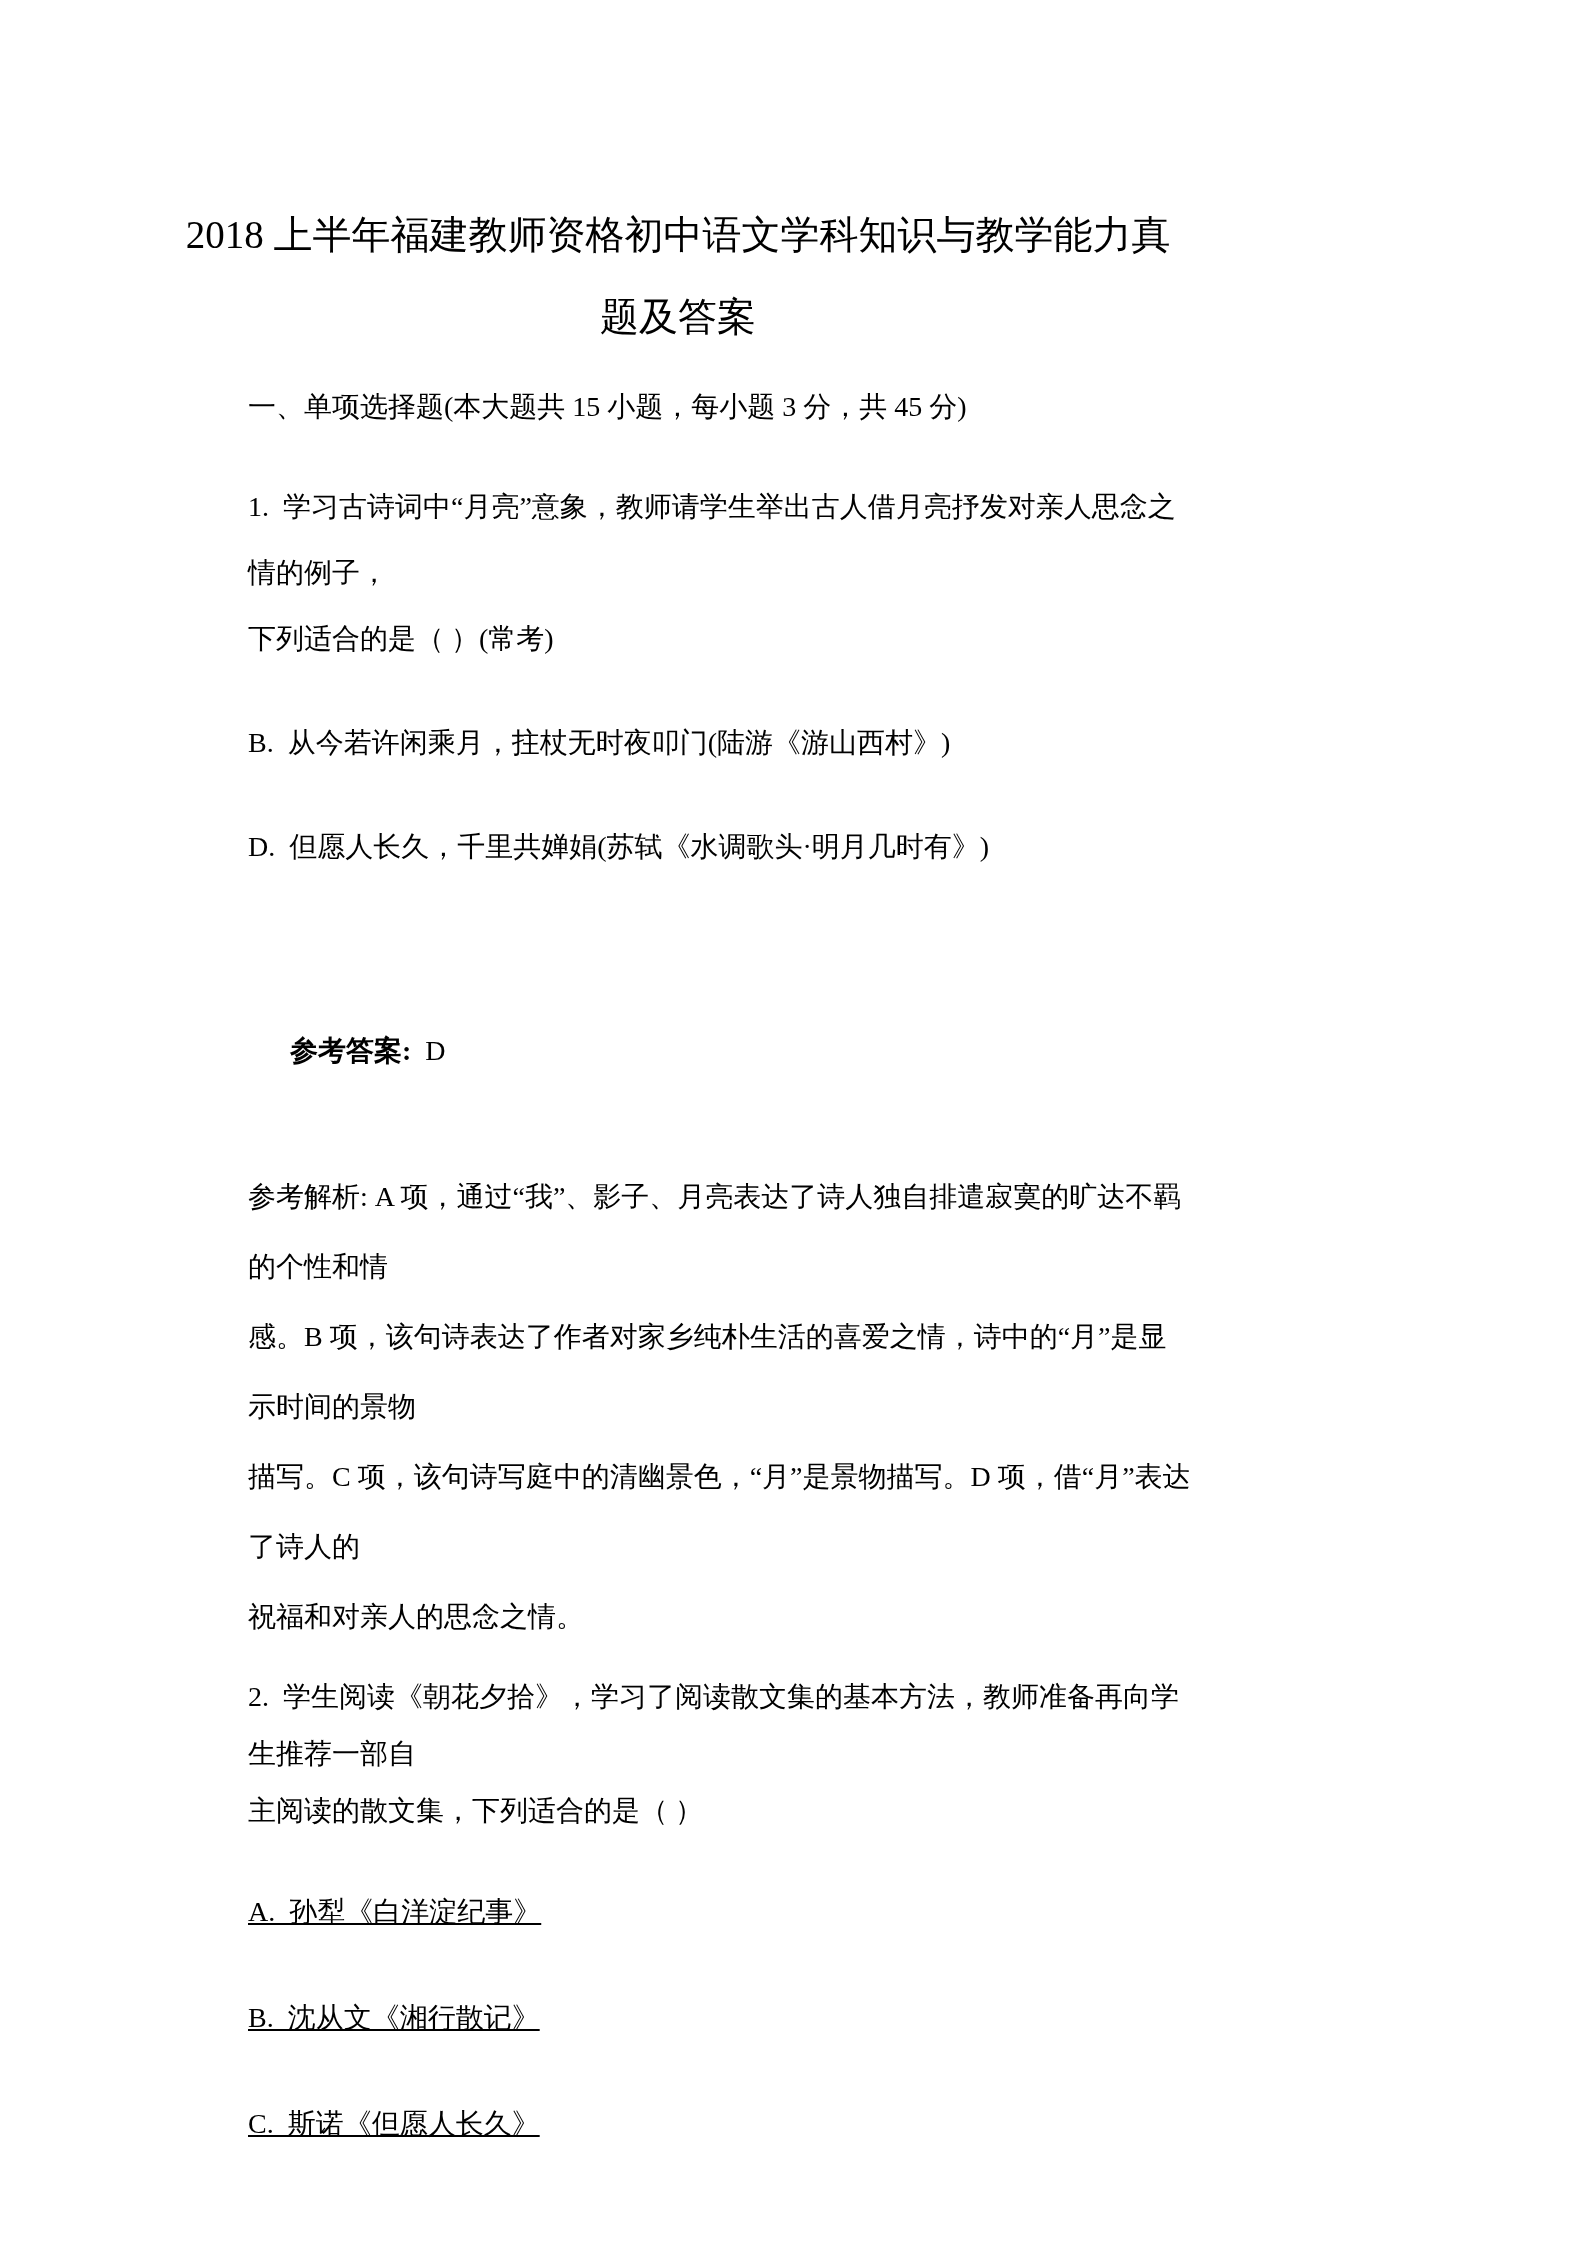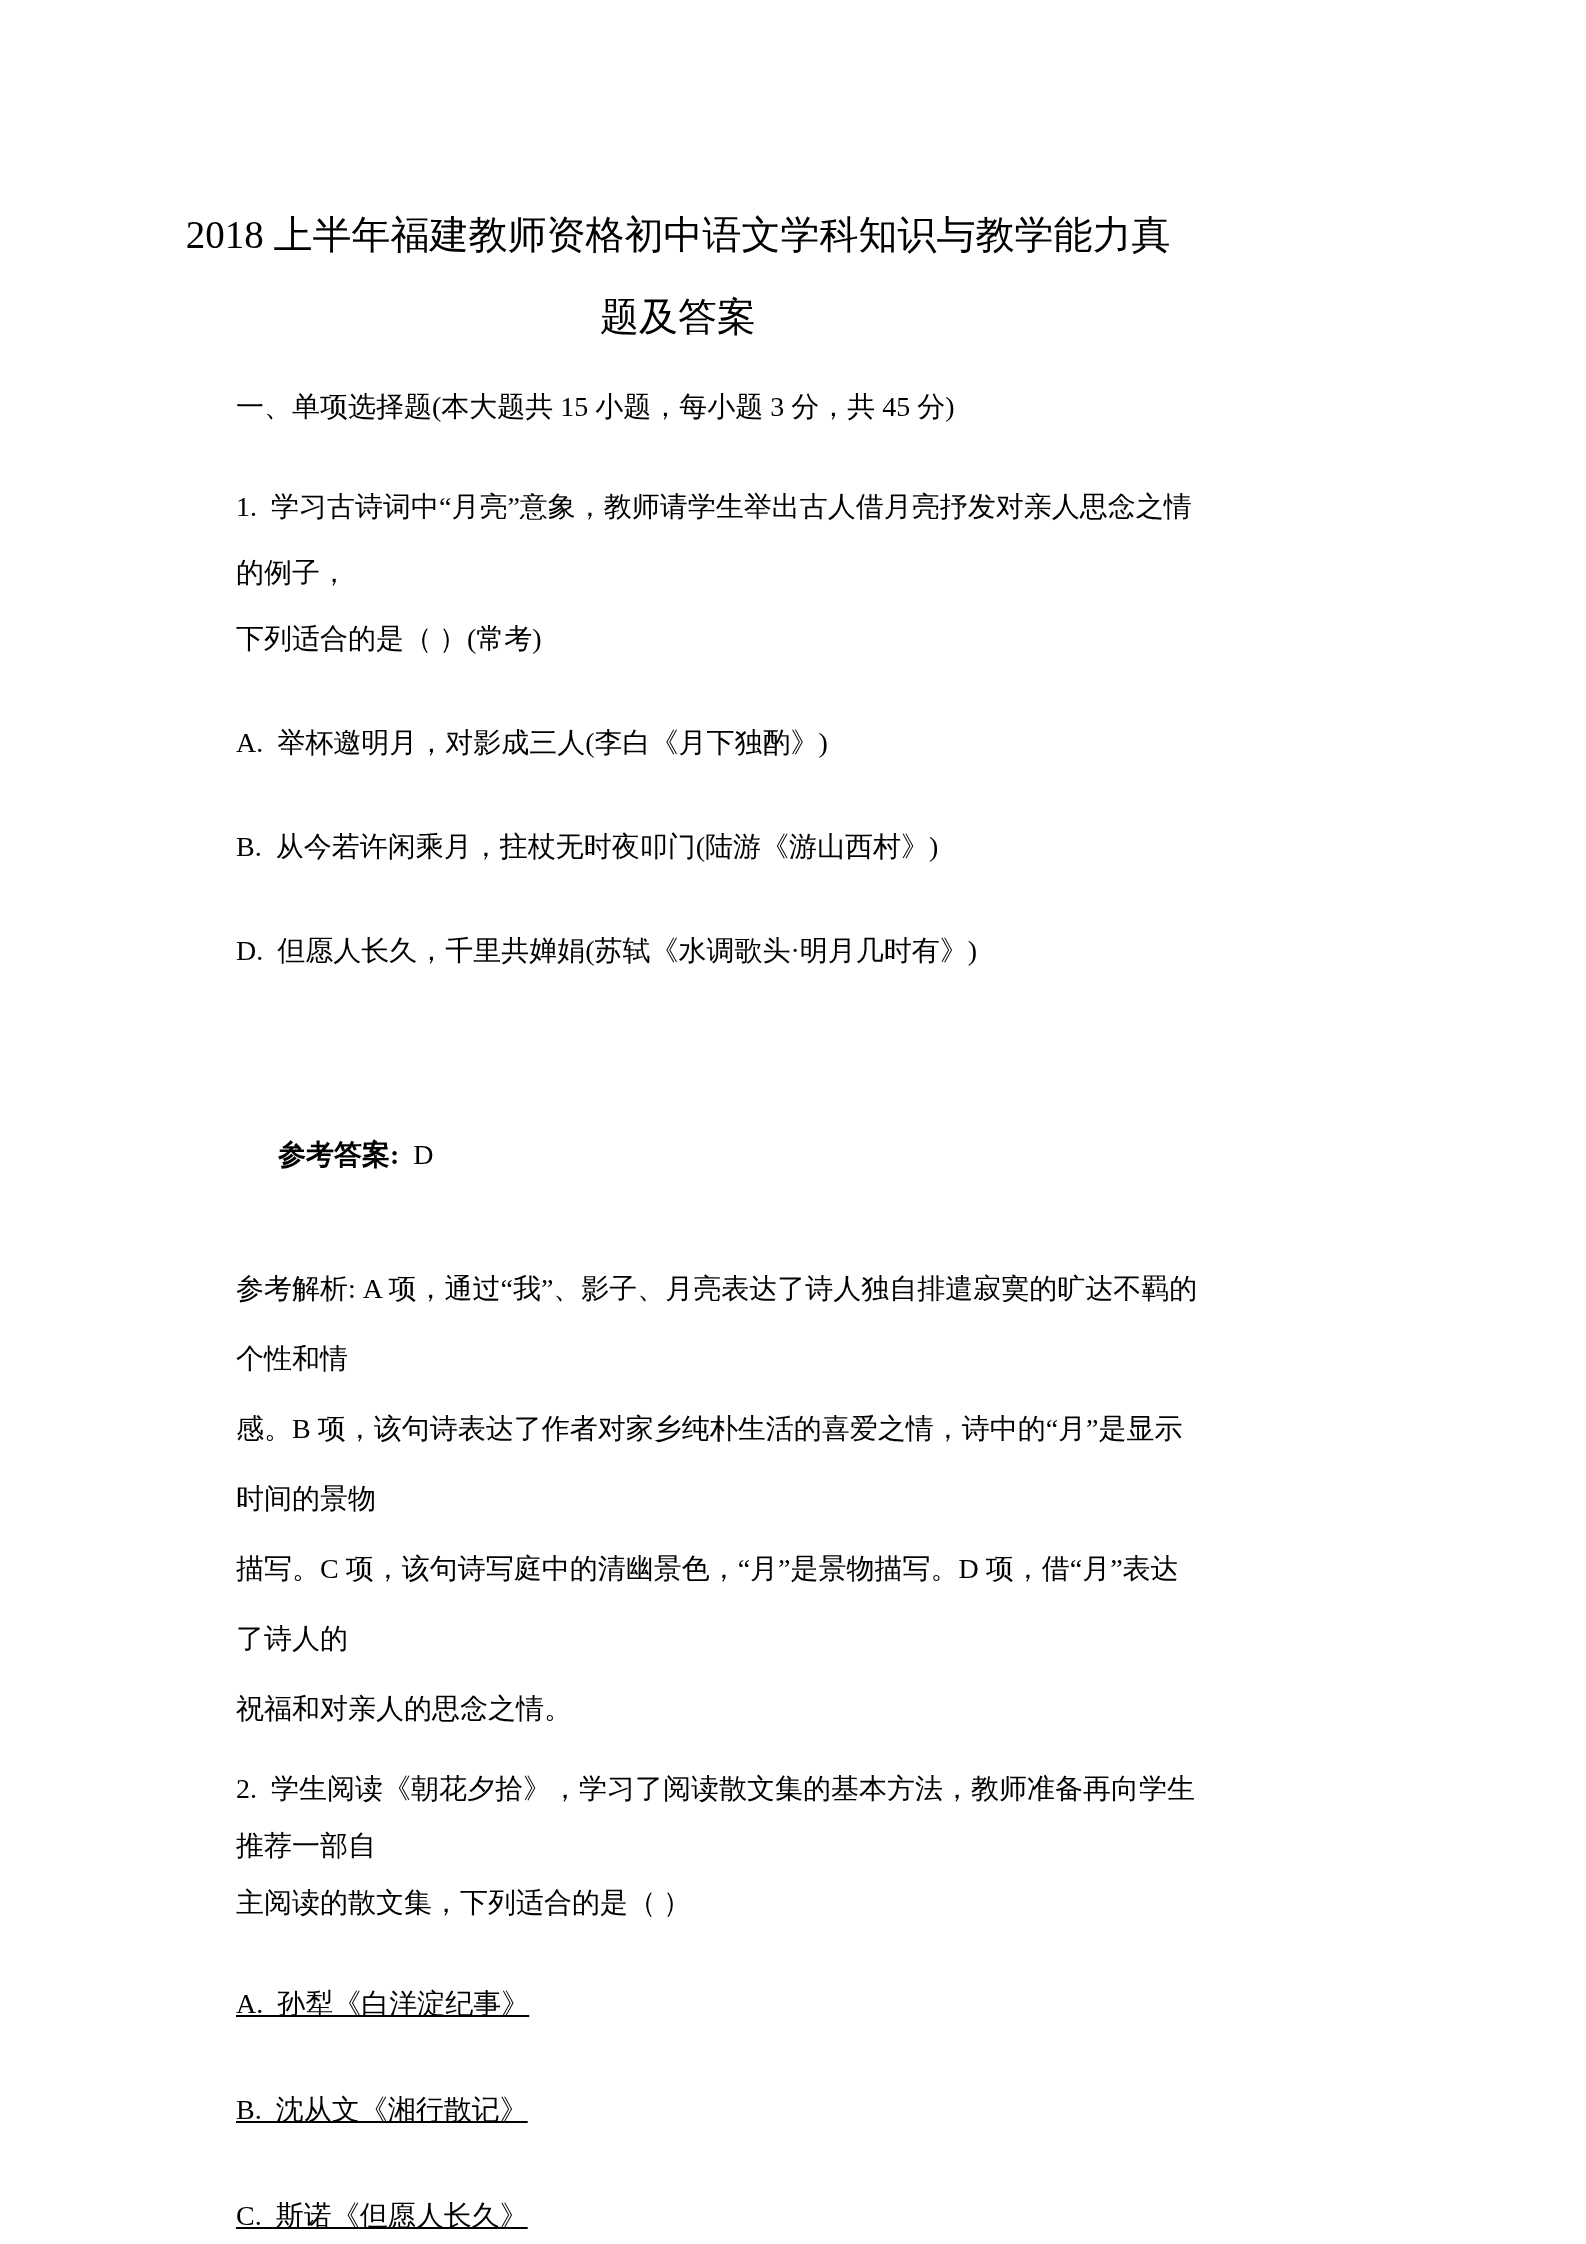--- a/index.html
+++ b/index.html
@@ -23,21 +23,21 @@
     font-size: 39px;
     font-weight: normal;
     text-align: center;
     margin: 0;
     white-space: pre-wrap;
   }
   .body {
     padding: 0 150px 0 236px;
   }
   .body p {
-    margin: 0;
+    margin: 12px;
     white-space: pre-wrap;
   }
   .heading {
     margin-top: 16px !important;
     line-height: 66px;
   }
   .q1 {
     margin-top: 34px !important;
     line-height: 66px;
   }
@@ -77,21 +77,20 @@
 <div class="page">
 
   <h1 class="title">2018 上半年福建教师资格初中语文学科知识与教学能力真<br>题及答案</h1>
 
   <div class="body">
 
     <p class="heading">一、单项选择题(本大题共 15 小题，每小题 3 分，共 45 分)</p>
 
     <p class="q1">1.  学习古诗词中“月亮”意象，教师请学生举出古人借月亮抒发对亲人思念之情的例子，<br>下列适合的是（ ）(常考)</p>
 
-    <p class="option">A.  举杯邀明月，对影成三人(李白《月下独酌》)</p>
     <p class="option">B.  从今若许闲乘月，拄杖无时夜叩门(陆游《游山西村》)</p>
     <p class="option">D.  但愿人长久，千里共婵娟(苏轼《水调歌头·明月几时有》)</p>
 
     <p class="answer">
       <span class="answer-label">参考答案:</span><span class="answer-value">D</span>
     </p>
 
     <p class="analysis">参考解析: A 项，通过“我”、影子、月亮表达了诗人独自排遣寂寞的旷达不羁的个性和情<br>感。B 项，该句诗表达了作者对家乡纯朴生活的喜爱之情，诗中的“月”是显示时间的景物<br>描写。C 项，该句诗写庭中的清幽景色，“月”是景物描写。D 项，借“月”表达了诗人的<br>祝福和对亲人的思念之情。</p>
 
     <p class="q2">2.  学生阅读《朝花夕拾》，学习了阅读散文集的基本方法，教师准备再向学生推荐一部自<br>主阅读的散文集，下列适合的是（ ）</p>

